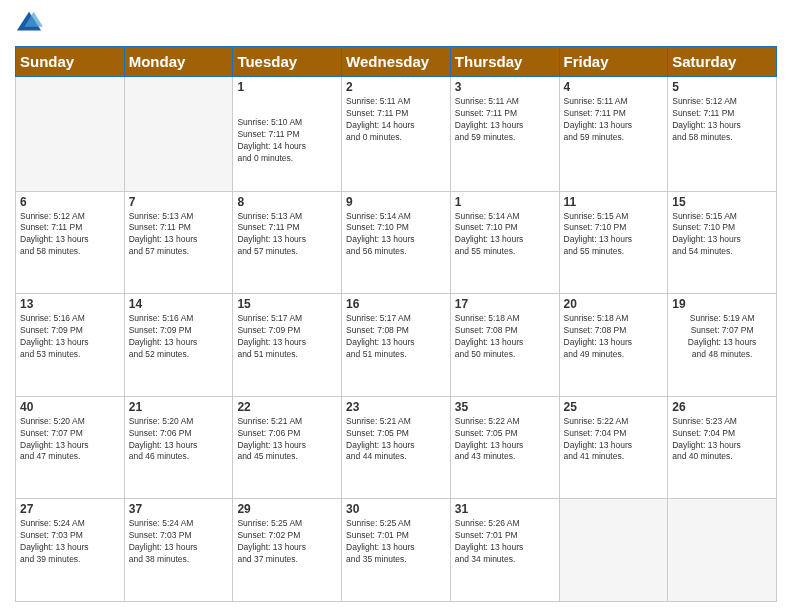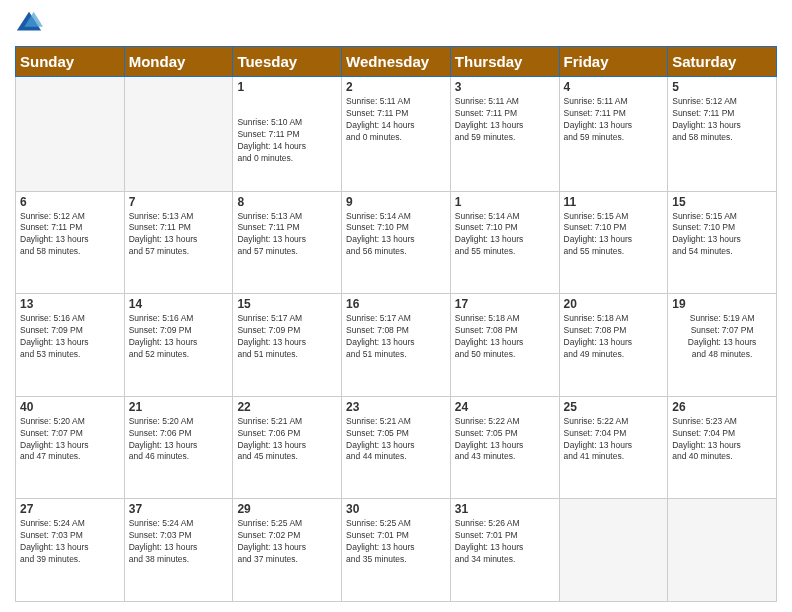--- a/index.html
+++ b/index.html
@@ -293,21 +293,21 @@
 and 45 minutes.</div>
           </td>
           <td>
             <div class="day-num">23</div>
             <div class="cell-info" style="white-space: pre-line;">Sunrise: 5:21 AM
 Sunset: 7:05 PM
 Daylight: 13 hours
 and 44 minutes.</div>
           </td>
           <td>
-            <div class="day-num">24</div>
+            <div class="day-num">35</div>
             <div class="cell-info" style="white-space: pre-line;">Sunrise: 5:22 AM
 Sunset: 7:05 PM
 Daylight: 13 hours
 and 43 minutes.</div>
           </td>
           <td>
             <div class="day-num">25</div>
             <div class="cell-info" style="white-space: pre-line;">Sunrise: 5:22 AM
 Sunset: 7:04 PM
 Daylight: 13 hours

